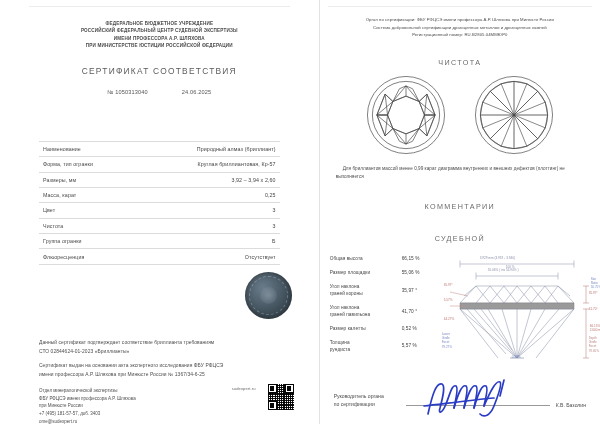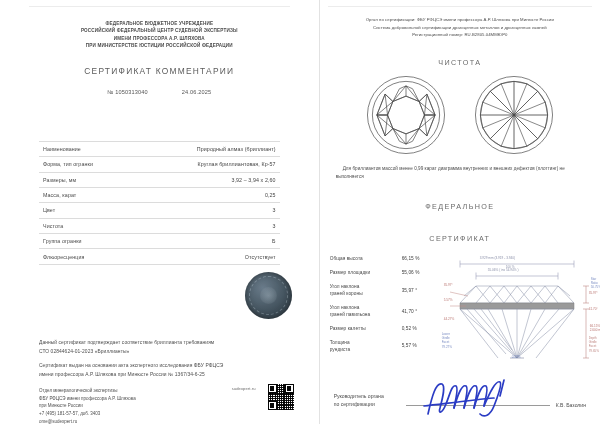--- a/index.html
+++ b/index.html
@@ -206,21 +206,21 @@
   <div class="page page-left">
     <div class="sheet-edge-top"></div>
 
     <div class="org-head">
       <div>ФЕДЕРАЛЬНОЕ БЮДЖЕТНОЕ УЧРЕЖДЕНИЕ</div>
       <div>РОССИЙСКИЙ ФЕДЕРАЛЬНЫЙ ЦЕНТР СУДЕБНОЙ ЭКСПЕРТИЗЫ</div>
       <div>ИМЕНИ ПРОФЕССОРА А.Р. ШЛЯХОВА</div>
       <div>ПРИ МИНИСТЕРСТВЕ ЮСТИЦИИ РОССИЙСКОЙ ФЕДЕРАЦИИ</div>
     </div>
 
-    <div class="cert-title">СЕРТИФИКАТ КОММЕНТАРИИ</div>
+    <div class="cert-title">СЕРТИФИКАТ СООТВЕТСТВИЯ</div>
 
     <div class="cert-meta">
       <span>№ 1050313040</span>
       <span>24.06.2025</span>
     </div>
 
     <table class="spec-table">
       <tbody>
         <tr>
           <td class="k">Наименование</td>
@@ -359,23 +359,23 @@
             <line x1="50" y1="50" x2="11.8" y2="34.3"></line>
             <line x1="50" y1="50" x2="34.3" y2="11.8"></line>
           </g>
           <polyline points="50,9 65.7,11.8 79,21 88.2,34.3 91,50 88.2,65.7 79,79 65.7,88.2 50,91 34.3,88.2 21,79 11.8,65.7 9,50 11.8,34.3 21,21 34.3,11.8 50,9"></polyline>
         </g>
       </svg>
     </div>
 
     <div class="note">Для бриллиантов массой менее 0,99 карат диаграмма внутренних и внешних дефектов (плоттинг) не выполняется</div>
 
-    <div class="section-title" id="comments-title">ФЕДЕРАЛЬНОЕ</div>
-
-    <div class="section-title" id="prop-title">СЕРТИФИКАТ</div>
+    <div class="section-title" id="comments-title">КОММЕНТАРИИ</div>
+
+    <div class="section-title" id="prop-title">СУДЕБНОЙ</div>
 
     <div class="prop-area">
       <table class="prop-table">
         <tbody>
           <tr>
             <td class="pk">Общая высота</td>
             <td class="pv">66,15 %</td>
           </tr>
           <tr>
             <td class="pk">Размер площадки</td>

